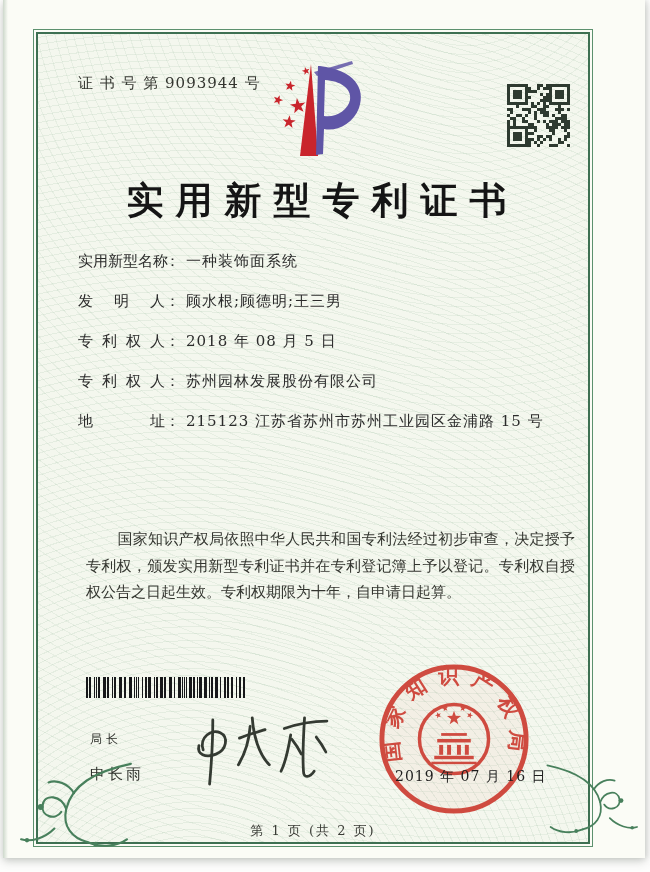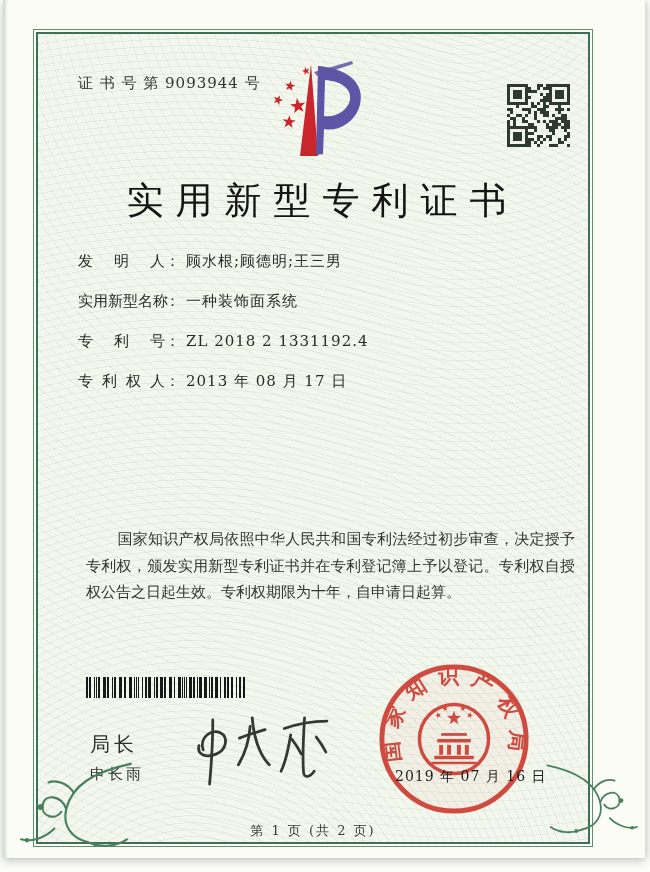--- a/index.html
+++ b/index.html
@@ -10,33 +10,33 @@
     background:linear-gradient(to right,rgba(120,150,125,.35),rgba(120,150,125,0));}
   .frame{position:absolute;left:30px;top:29px;width:560px;height:818px;border:1px solid #5c916e;padding:2px;box-sizing:border-box;}
   .frame-inner{position:relative;width:100%;height:100%;box-sizing:border-box;border:2px solid #3e7052;
     background:
       repeating-radial-gradient(circle at 28% 115%, rgba(122,168,132,.13) 0 1px, rgba(0,0,0,0) 1px 7px),
       repeating-radial-gradient(circle at 78% -12%, rgba(122,168,132,.11) 0 1px, rgba(0,0,0,0) 1px 9px),
       #f4f7ee;}
   .certno{position:absolute;left:40px;top:40px;font-size:15px;letter-spacing:1px;color:#33352f;}
   .logo{position:absolute;left:226px;top:24px;width:120px;height:104px;}
   .qr{position:absolute;right:18px;top:50px;width:63px;height:63px;}
-  .title{position:absolute;left:0;right:0;top:142px;text-align:center;font-size:37px;font-weight:normal;
+  .title{position:absolute;left:0;right:0;top:142px;text-align:center;font-size:37px;font-weight:bold;
     letter-spacing:12px;padding-left:19px;color:#151515;}
   .fields{position:absolute;left:40px;top:216px;right:26px;font-size:15px;line-height:23px;}
   .field{margin-bottom:17px;white-space:nowrap;}
   .flabel{display:inline-block;width:5.8em;text-align:justify;text-align-last:justify;text-justify:inter-character;vertical-align:top;}
   .fcolon{display:inline-block;margin-right:6px;}
   .fvalue{letter-spacing:1px;}
   .pair2{margin-left:26px;}
   .notice{position:absolute;left:40px;top:484px;width:505px;font-size:15px;line-height:26.5px;
     text-align:justify;color:#33352f;}
   .notice p{margin:8px;text-indent:2.1em;}
   .barcode{position:absolute;left:48px;top:643px;width:162px;height:21px;}
-  .sig-title{position:absolute;left:52px;top:697px;font-size:20px;letter-spacing:4px;color:#2e302b;text-align:right;}
+  .sig-title{position:absolute;left:52px;top:697px;font-size:12px;letter-spacing:4px;color:#2e302b;text-align:right;}
   .sig-name{position:absolute;left:52px;top:731px;font-size:15px;letter-spacing:3px;color:#2e302b;}
   .sig-script{position:absolute;left:146px;top:675px;width:160px;height:86px;}
   .footer{position:absolute;left:0;right:0;bottom:2px;text-align:center;font-size:13px;letter-spacing:2px;color:#3a3c36;}
   .seal{position:absolute;left:372px;top:660px;width:158px;height:158px;opacity:.95;}
   .seal-date{position:absolute;left:392px;top:768px;font-size:14px;letter-spacing:1px;color:#1d1d1d;white-space:nowrap;}
   .flourish-l{position:absolute;left:8px;top:756px;width:128px;height:98px;}
   .flourish-r{position:absolute;left:538px;top:742px;width:104px;height:114px;}
 </style>
 </head>
 <body>
@@ -290,30 +290,33 @@
           <rect x="42" y="60" width="3" height="3" fill="#2e3a30"></rect>
           <rect x="45" y="60" width="3" height="3" fill="#2e3a30"></rect>
           <rect x="48" y="60" width="3" height="3" fill="#2e3a30"></rect>
           <rect x="60" y="60" width="3" height="3" fill="#2e3a30"></rect>
         </svg>
 
       <div class="title">实用新型专利证书</div>
 
       <div class="fields">
         <div class="field">
+          <span class="flabel">实用新型名称</span><span class="fcolon">：</span><span class="fvalue">一种装饰面系统</span>
+        </div>
+        <div class="field">
           <span class="flabel">发明人</span><span class="fcolon">：</span><span class="fvalue">顾水根;顾德明;王三男</span>
         </div>
         <div class="field">
-          <span class="flabel">实用新型名称</span><span class="fcolon">：</span><span class="fvalue">一种装饰面系统</span>
+          <span class="flabel">专利权人</span><span class="fcolon">：</span><span class="fvalue">2018 年 08 月 5 日</span>
         </div>
         <div class="field">
-          <span class="flabel">专利号</span><span class="fcolon">：</span><span class="fvalue">ZL 2018 2 1331192.4</span>
+          <span class="flabel">专利权人</span><span class="fcolon">：</span><span class="fvalue">苏州园林发展股份有限公司</span>
         </div>
         <div class="field">
-          <span class="flabel">专利权人</span><span class="fcolon">：</span><span class="fvalue">2013 年 08 月 17 日</span>
+          <span class="flabel">地址</span><span class="fcolon">：</span><span class="fvalue">215123 江苏省苏州市苏州工业园区金浦路 15 号</span>
         </div>
       </div>
 
       <div class="notice">
         <p>国家知识产权局依照中华人民共和国专利法经过初步审查，决定授予专利权，颁发实用新型专利证书并在专利登记簿上予以登记。专利权自授权公告之日起生效。专利权期限为十年，自申请日起算。</p>
       </div>
 
       <svg id="barcode-svg" class="barcode" viewBox="0 0 162 21" preserveAspectRatio="none">
           <rect x="0" y="0" width="2" height="21" fill="#17181a"></rect>
           <rect x="3" y="0" width="2" height="21" fill="#17181a"></rect>

